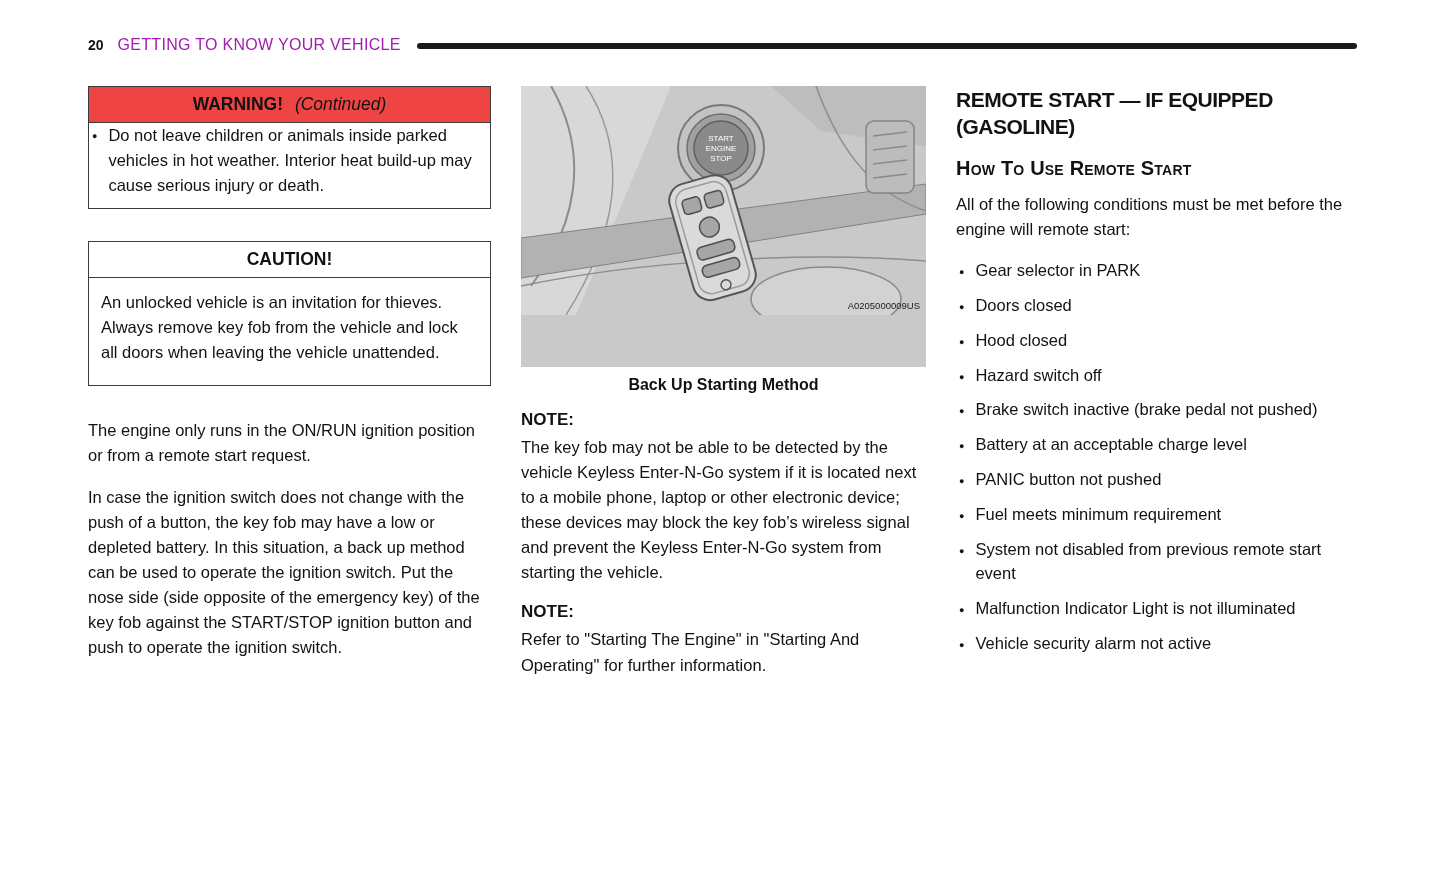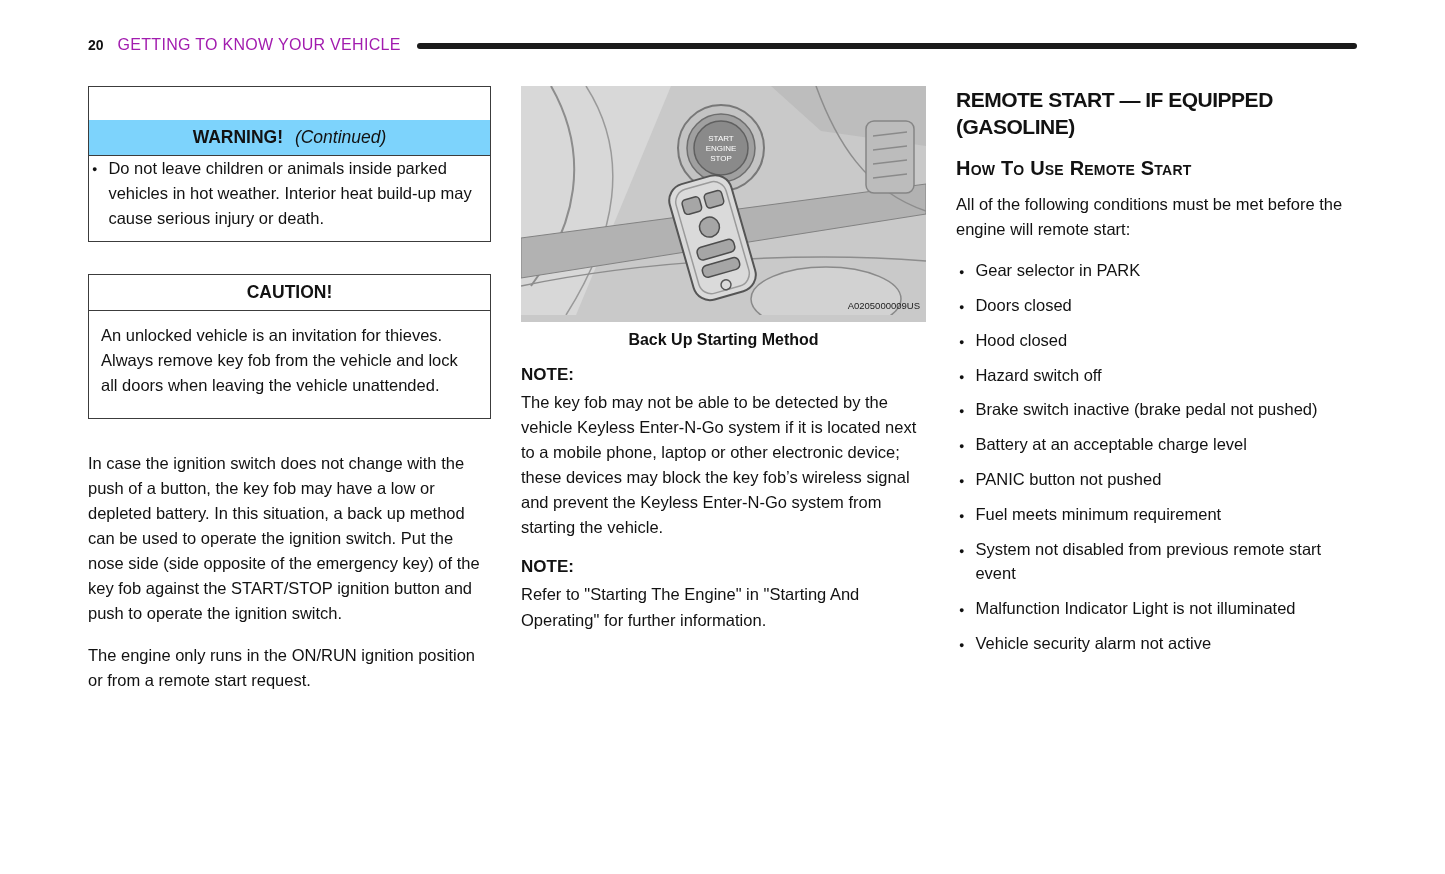--- a/index.html
+++ b/index.html
@@ -21,40 +21,40 @@
 
   
   .columns { display: flex; gap: 30px; margin-top: 32px; }
   .col { width: 403px; flex: 0 0 403px; }
   .col-mid { width: 405px; flex: 0 0 405px; }
 
   
   .box { border: 1.5px solid #3c3c3c; margin-bottom: 32px; }
   .box-header { text-align: center; padding: 7px 10px; font-size: 17.5px; border-bottom: 1.5px solid #3c3c3c; }
   .box-header strong { font-weight: bold; }
-  .warning-header { background: #7dd3fc; margin-top: 33px; }
+  .warning-header { background: #ef4444; }
   .warning-header em { font-style: italic; font-weight: normal; margin-left: 7px; }
   .box-body { padding: 12px 14px 20px 12px; font-size: 16.5px; line-height: 1.5; margin: 0; }
 
   
   .para { font-size: 16.5px; line-height: 1.52; margin: 0 0 17px 0; }
   .note-label { font-size: 17px; font-weight: bold; margin: 16px 0 5px 0; }
 
   
   .bullet-list { list-style: none; margin: 0; padding: 0; }
   .bullet-list li { display: flex; margin: 0 0 9px 0; font-size: 16.5px; line-height: 1.45; }
   .bullet-list li::before {
     content: "●"; flex: 0 0 auto; font-size: 9px;
     margin: 7px 11px 0 3px; color: #111;
   }
   .box .bullet-list li { margin-bottom: 11px; line-height: 1.5; }
 
   
   figure { margin: 0 0 4px 0; }
-  .figure-art { width: 405px; height: 236px; background: #c9c9c9; position: relative; overflow: hidden; }
+  .figure-art { width: 405px; height: 281px; background: #c9c9c9; position: relative; overflow: hidden; }
   figcaption { text-align: center; font-weight: bold; font-size: 16px; margin: 9px 0 12px 0; }
 
   
   .main-title { font-size: 21px; font-weight: bold; letter-spacing: -0.5px; line-height: 1.3; margin: 0 0 16px 0; }
   .sub-title { font-size: 20px; font-weight: bold; font-variant: small-caps; letter-spacing: .2px; margin: 0 0 12px 0; }
   .conditions li { margin-bottom: 11px; }
 </style>
 </head>
 <body>
 
@@ -82,22 +82,22 @@
         </ul>
       </div>
 
       <div class="box">
         <div class="box-header">
           <strong>CAUTION!</strong>
         </div>
         <p class="box-body">An unlocked vehicle is an invitation for thieves. Always remove key fob from the vehicle and lock all doors when leaving the vehicle unattended.</p>
       </div>
 
+      <p class="para">The engine only runs in the ON/RUN ignition position or from a remote start request.</p>
       <p class="para">In case the ignition switch does not change with the push of a button, the key fob may have a low or depleted battery. In this situation, a back up method can be used to operate the ignition switch. Put the nose side (side opposite of the emergency key) of the key fob against the START/STOP ignition button and push to operate the ignition switch.</p>
-      <p class="para">The engine only runs in the ON/RUN ignition position or from a remote start request.</p>
 
     </section>
 
     <section class="col col-mid">
 
       <figure>
         <div class="figure-art">
           <svg width="405" height="229" viewBox="0 0 405 229" xmlns="http://www.w3.org/2000/svg">
 
             <rect x="0" y="0" width="405" height="229" fill="#c9c9c9"></rect>

